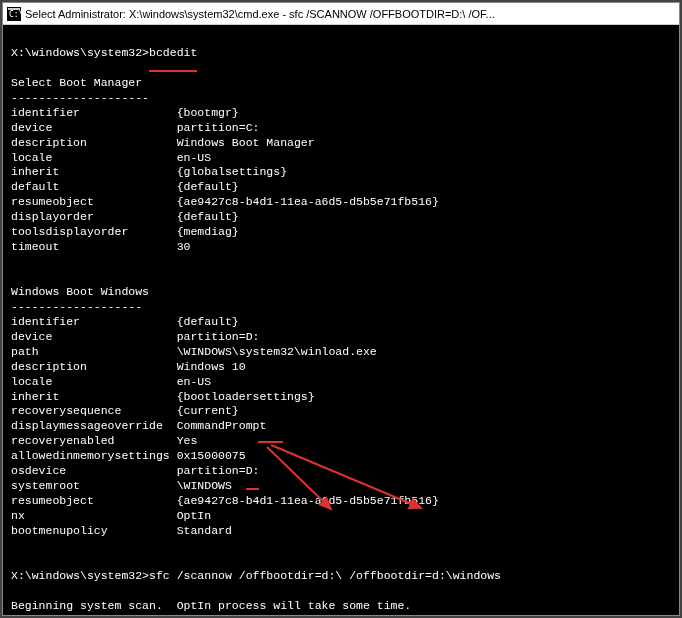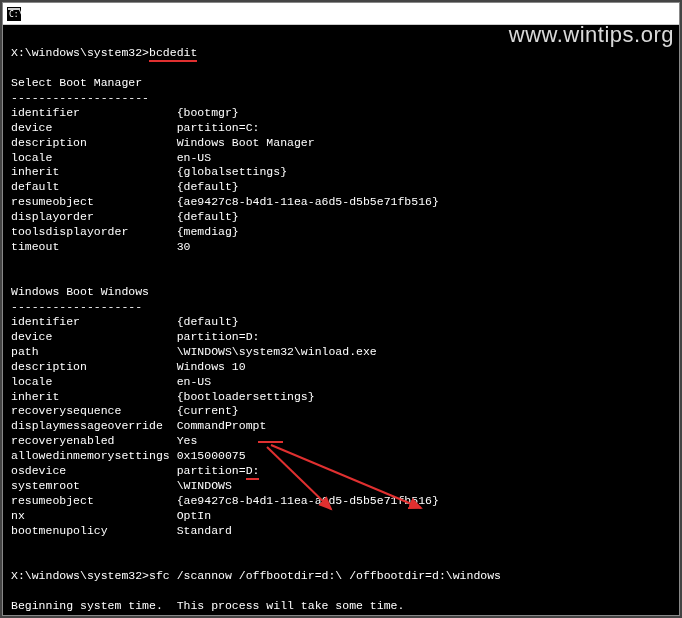--- a/index.html
+++ b/index.html
@@ -49,29 +49,29 @@
       padding: 6px 8px;
       overflow: hidden;
       line-height: 1.3;
       font-size: 11.5px;
       white-space: pre;
       position: relative;
     }
     .line { white-space: pre; }
     .underline-red {
       border-bottom: 2px solid #e03030;
-      padding-bottom: 1px;
+      padding-bottom: 11px;
     }
     .watermark {
       position: absolute;
-      top: 22px;
+      top: 2px;
       right: 8px;
       color: rgba(255,255,255,0.85);
       font-family: Arial, sans-serif;
-      font-size: 22px;
+      font-size: 16px;
       letter-spacing: 0.5px;
       pointer-events: none;
       z-index: 10;
     }
     .arrow-svg {
       position: absolute;
       pointer-events: none;
       z-index: 5;
     }
   </style>
@@ -83,36 +83,37 @@
 <div class="window">
 
   <div class="titlebar">
     <span class="titlebar-icon">
       <svg width="14" height="14" viewBox="0 0 14 14">
           <rect x="0" y="0" width="14" height="14" fill="#000"></rect>
           <rect x="1" y="1" width="12" height="2" fill="#ccc"></rect>
           <text x="2" y="10" font-size="8" fill="#fff" font-family="monospace">C:\</text>
         </svg>
     </span>
+    <span>Select Administrator: X:\windows\system32\cmd.exe - sfc  /SCANNOW /OFFBOOTDIR=D:\ /OF...</span>
   </div>
 
   <div class="terminal">
 <span class="line"><span>X:\windows\system32&gt;</span><span class="underline-red">bcdedit</span></span>
 
 <span class="line">Select Boot Manager</span>
 <span class="line">--------------------</span>
 <div id="bm-entries"><div class="line">identifier              {bootmgr}</div><div class="line">device                  partition=C:</div><div class="line">description             Windows Boot Manager</div><div class="line">locale                  en-US</div><div class="line">inherit                 {globalsettings}</div><div class="line">default                 {default}</div><div class="line">resumeobject            {ae9427c8-b4d1-11ea-a6d5-d5b5e71fb516}</div><div class="line">displayorder            {default}</div><div class="line">toolsdisplayorder       {memdiag}</div><div class="line">timeout                 30</div></div>
 
 <span class="line">Windows Boot Windows</span>
 <span class="line">-------------------</span>
 <div id="bl-entries"><div class="line">identifier              {default}</div><div class="line">device                  partition=D:</div><div class="line">path                    \WINDOWS\system32\winload.exe</div><div class="line">description             Windows 10</div><div class="line">locale                  en-US</div><div class="line">inherit                 {bootloadersettings}</div><div class="line">recoverysequence        {current}</div><div class="line">displaymessageoverride  CommandPrompt</div><div class="line">recoveryenabled         Yes</div><div class="line">allowedinmemorysettings 0x15000075</div><div class="line"><span>osdevice                partition=</span><span class="underline-red">D:</span></div><div class="line">systemroot              \WINDOWS</div><div class="line">resumeobject            {ae9427c8-b4d1-11ea-a6d5-d5b5e71fb516}</div><div class="line">nx                      OptIn</div><div class="line">bootmenupolicy          Standard</div></div>
 
 <span class="line"><span>X:\windows\system32&gt;</span><span>sfc /scannow /offbootdir=d:\ /offbootdir=d:\windows</span></span>
 
-<span class="line">Beginning system time.  This process will take some time.</span>
+<span class="line">Beginning system scan.  OptIn process will take some time.</span>
 
 
 
 
 
 
 
     <svg class="arrow-svg" style="left:0; top:0;" width="678" height="590">
       <defs>
         <marker id="ah" markerWidth="8" markerHeight="8" refX="6" refY="3" orient="auto">

